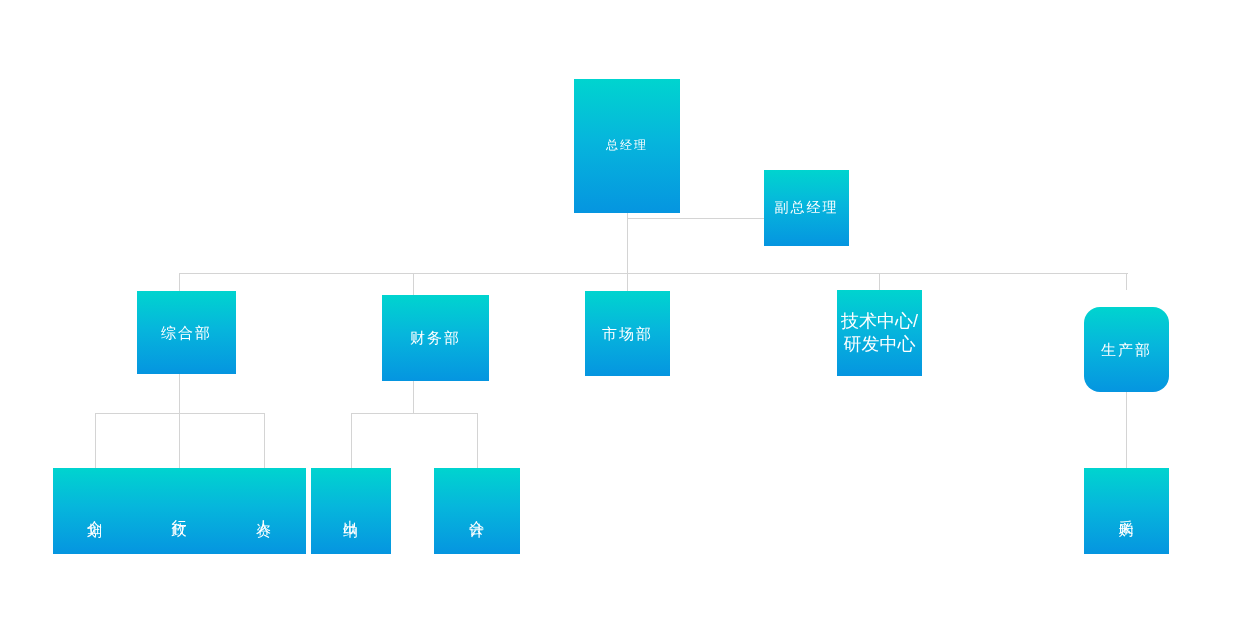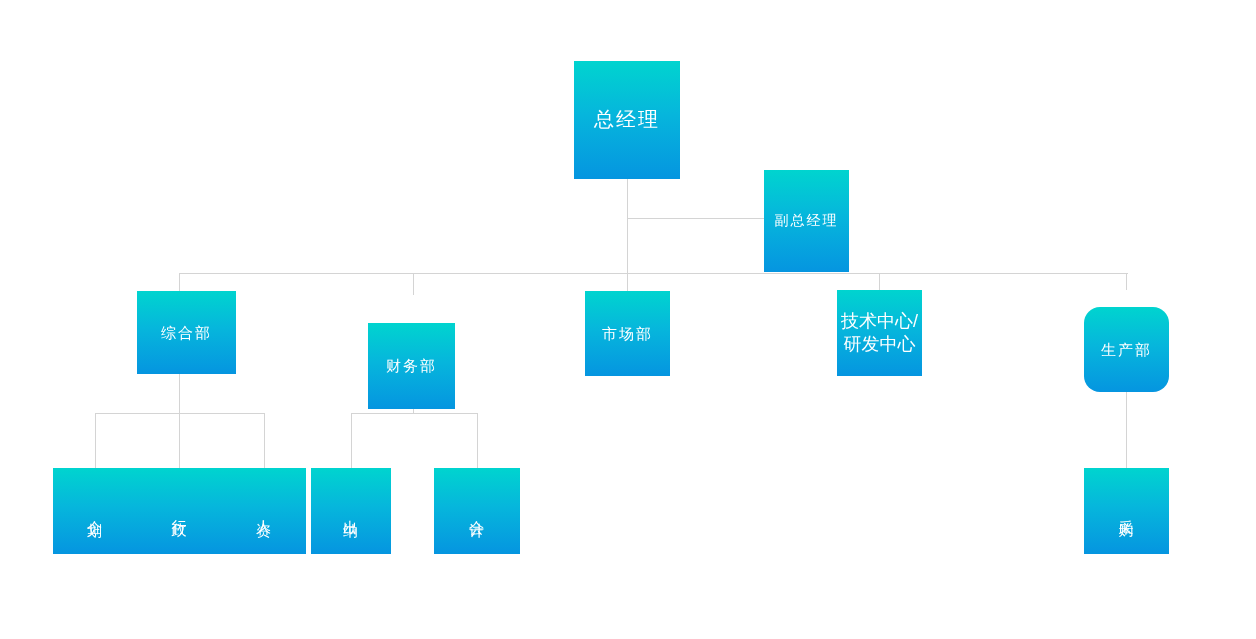--- a/index.html
+++ b/index.html
@@ -73,33 +73,33 @@
   <div class="connector v" style="left:179px; top:413px; height:55px;"></div>
   <div class="connector v" style="left:264px; top:413px; height:55px;"></div>
 
   <div class="connector v" style="left:413px; top:380px; height:33px;"></div>
   <div class="connector h" style="left:351px; top:413px; width:126px;"></div>
   <div class="connector v" style="left:351px; top:413px; height:55px;"></div>
   <div class="connector v" style="left:477px; top:413px; height:55px;"></div>
 
   <div class="connector v" style="left:1126px; top:375px; height:93px;"></div>
 
-  <div class="node" style="left:574px; top:61px; width:106px; height:118px; font-size:20px;">
+  <div class="node" style="left:574px; top:79px; width:106px; height:134px; font-size:12px;">
     <span class="node-label">总经理</span>
   </div>
 
-  <div class="node" style="left:764px; top:170px; width:85px; height:102px; font-size:14px;">
+  <div class="node" style="left:764px; top:170px; width:85px; height:76px; font-size:14px;">
     <span class="node-label">副总经理</span>
   </div>
 
   <div class="node" style="left:137px; top:291px; width:99px; height:83px; font-size:15px;">
     <span class="node-label">综合部</span>
   </div>
 
-  <div class="node" style="left:368px; top:295px; width:87px; height:86px; font-size:15px;margin-top:28px;">
+  <div class="node" style="left:382px; top:295px; width:107px; height:86px; font-size:15px;">
     <span class="node-label">财务部</span>
   </div>
 
   <div class="node" style="left:585px; top:291px; width:85px; height:85px; font-size:15px;">
     <span class="node-label">市场部</span>
   </div>
 
   <div class="node" style="left:837px; top:290px; width:85px; height:86px; font-size:18px; letter-spacing:0px;">
     <span class="node-label">技术中心/
 研发中心</span>

